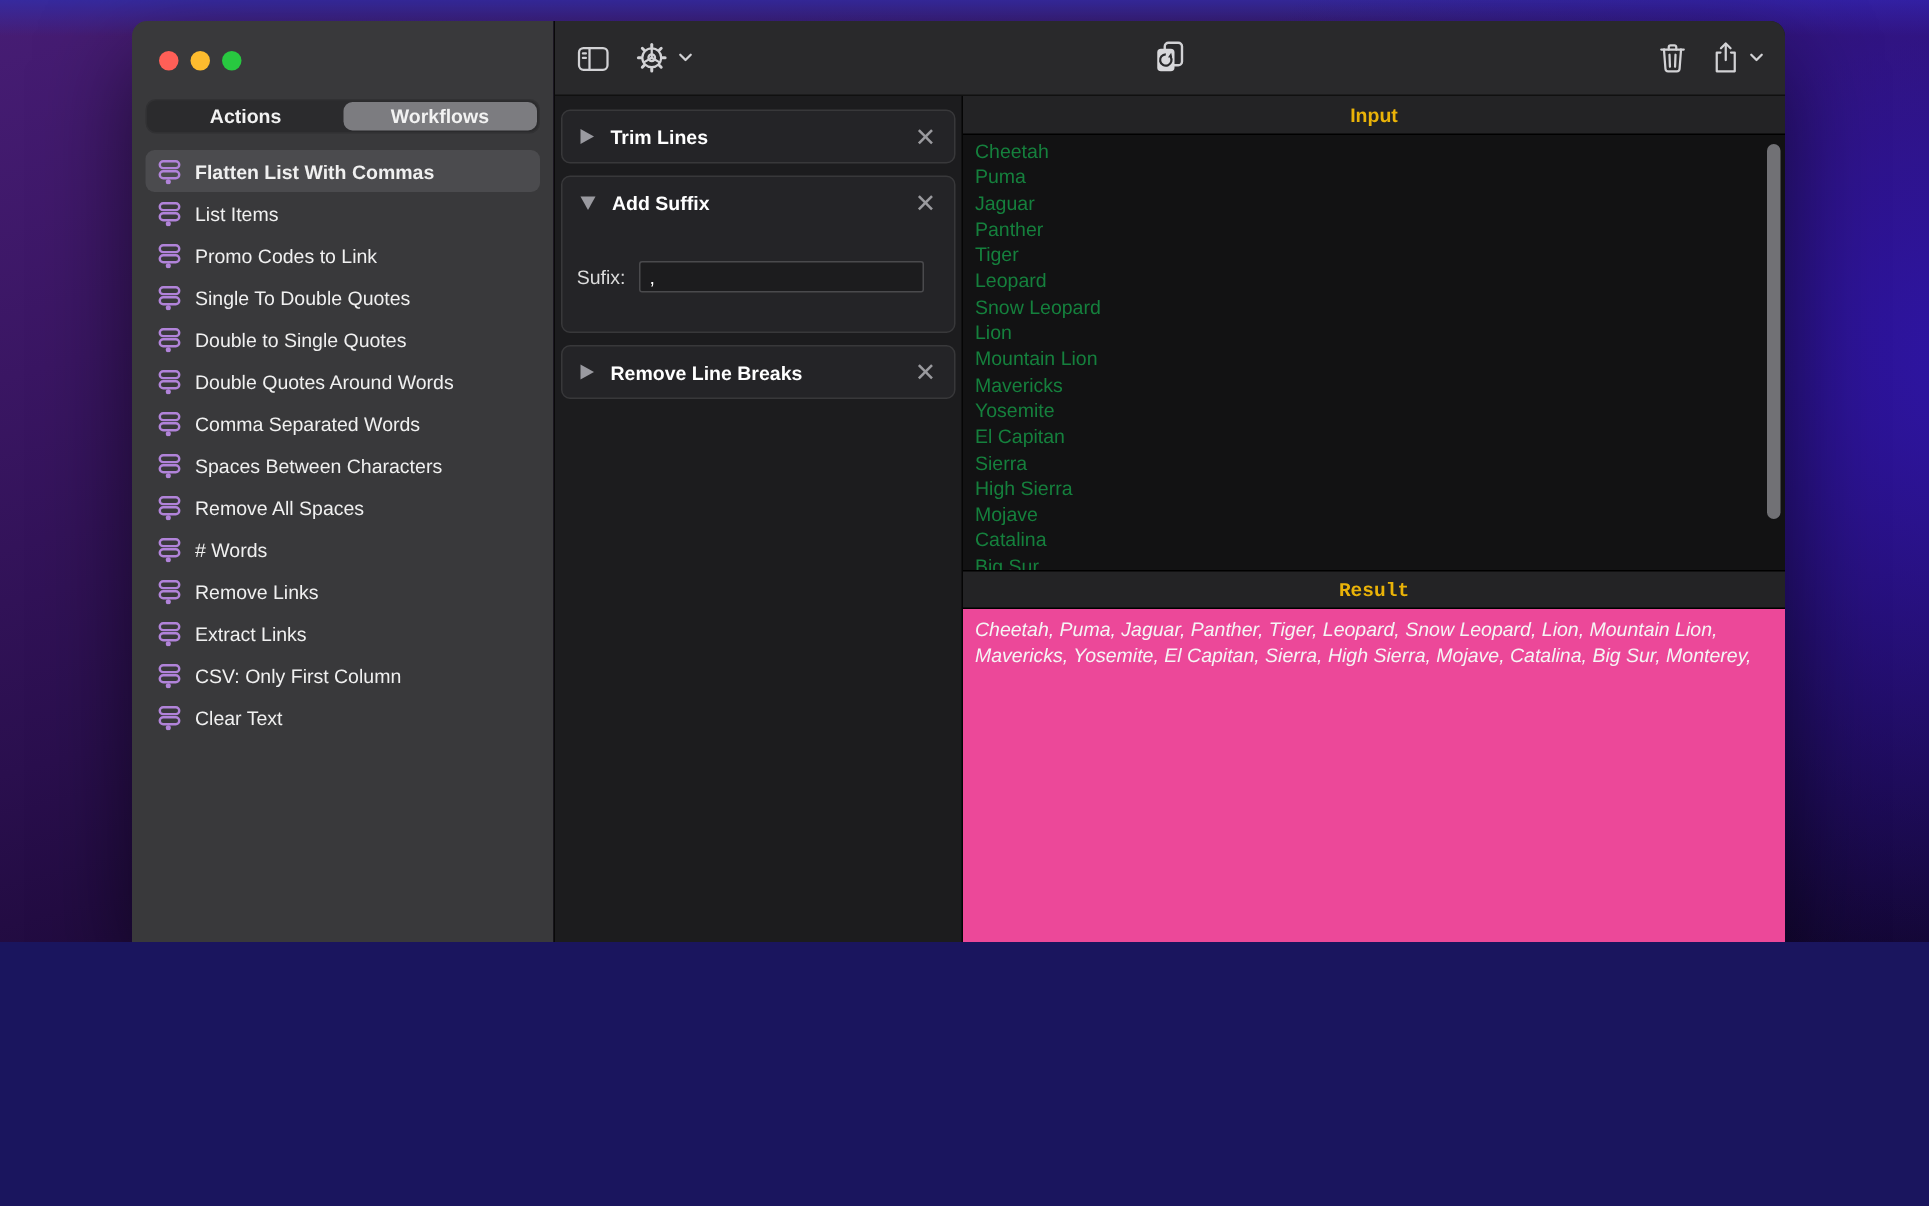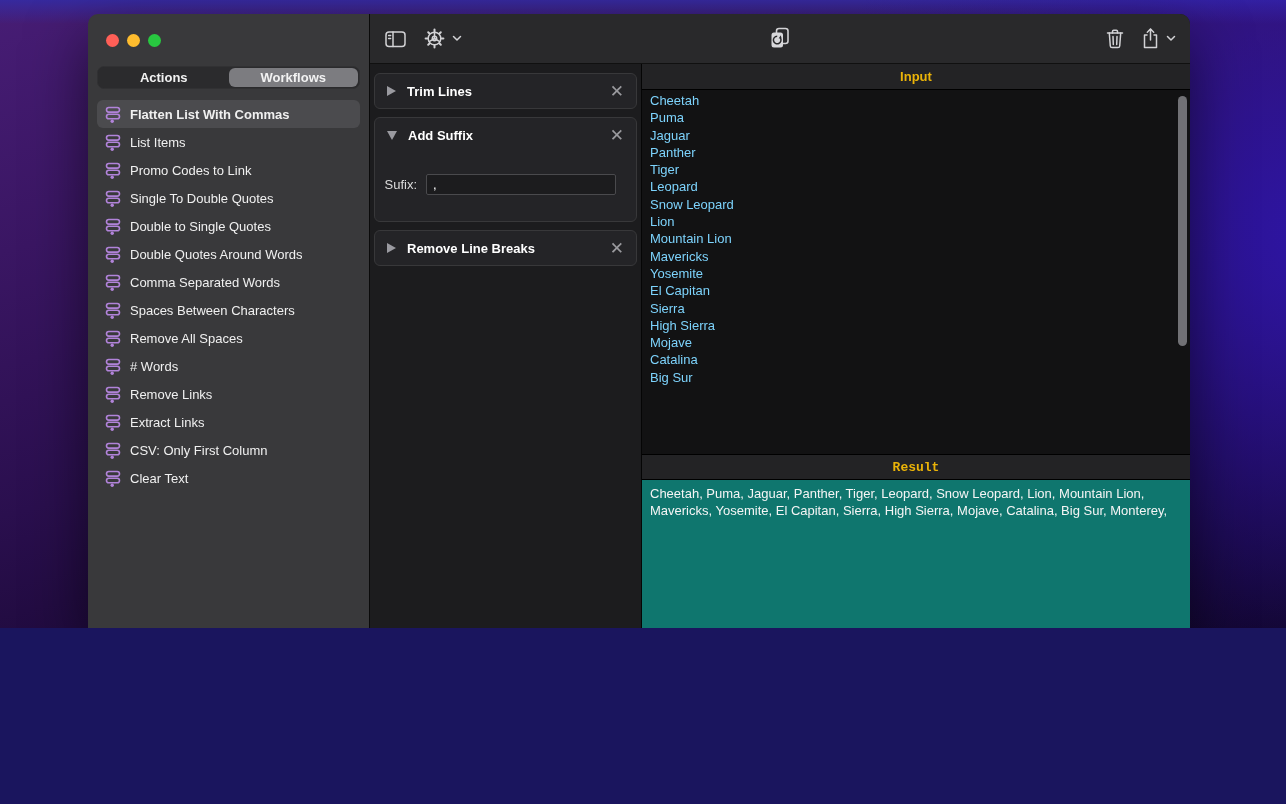--- a/index.html
+++ b/index.html
@@ -74,28 +74,28 @@
 
   
   .io { flex:1; display:flex; flex-direction:column; min-width:0; background:#121213; }
   .io-head {
     height:26px; flex:none; background:#232325; border-bottom:1px solid #000;
     display:flex; align-items:center; justify-content:center;
     color:#eab308; font-weight:700;
   }
   .io-head.result { border-top:1px solid #000;font-family:Liberation Mono, monospace; }
   .input-body {
-    height:364px; flex:none; overflow:hidden; position:relative;
-    background:#121213; padding:2px 18px 0 8px; line-height:17.3px; color:#7dd3fc;
+    height:290px; flex:none; overflow:hidden; position:relative;
+    background:#121213; padding:2px 18px 0 8px; line-height:17.3px; color:#15803d;
   }
   .scrollbar {
     position:absolute; right:3px; top:6px; width:9px; height:250px;
     border-radius:5px; background:#717175;
   }
-  .result-body { flex:1; background:#0f766e; padding:5px 10px 0 8px; line-height:17.3px; color:#f5f5f5; }
+  .result-body { flex:1; background:#ec4899; padding:5px 10px 0 8px; line-height:17.3px; color:#f5f5f5;font-style:italic; }
 
   
   .banner { position:absolute; left:0; top:628px; width:1286px; height:176px; background:#1a155e; }
 
   .icon-stroke { stroke:#d2d2d5; stroke-width:1.5; fill:none; stroke-linecap:round; stroke-linejoin:round; }
 </style>
 </head>
 <body>
 
 <div class="window">

